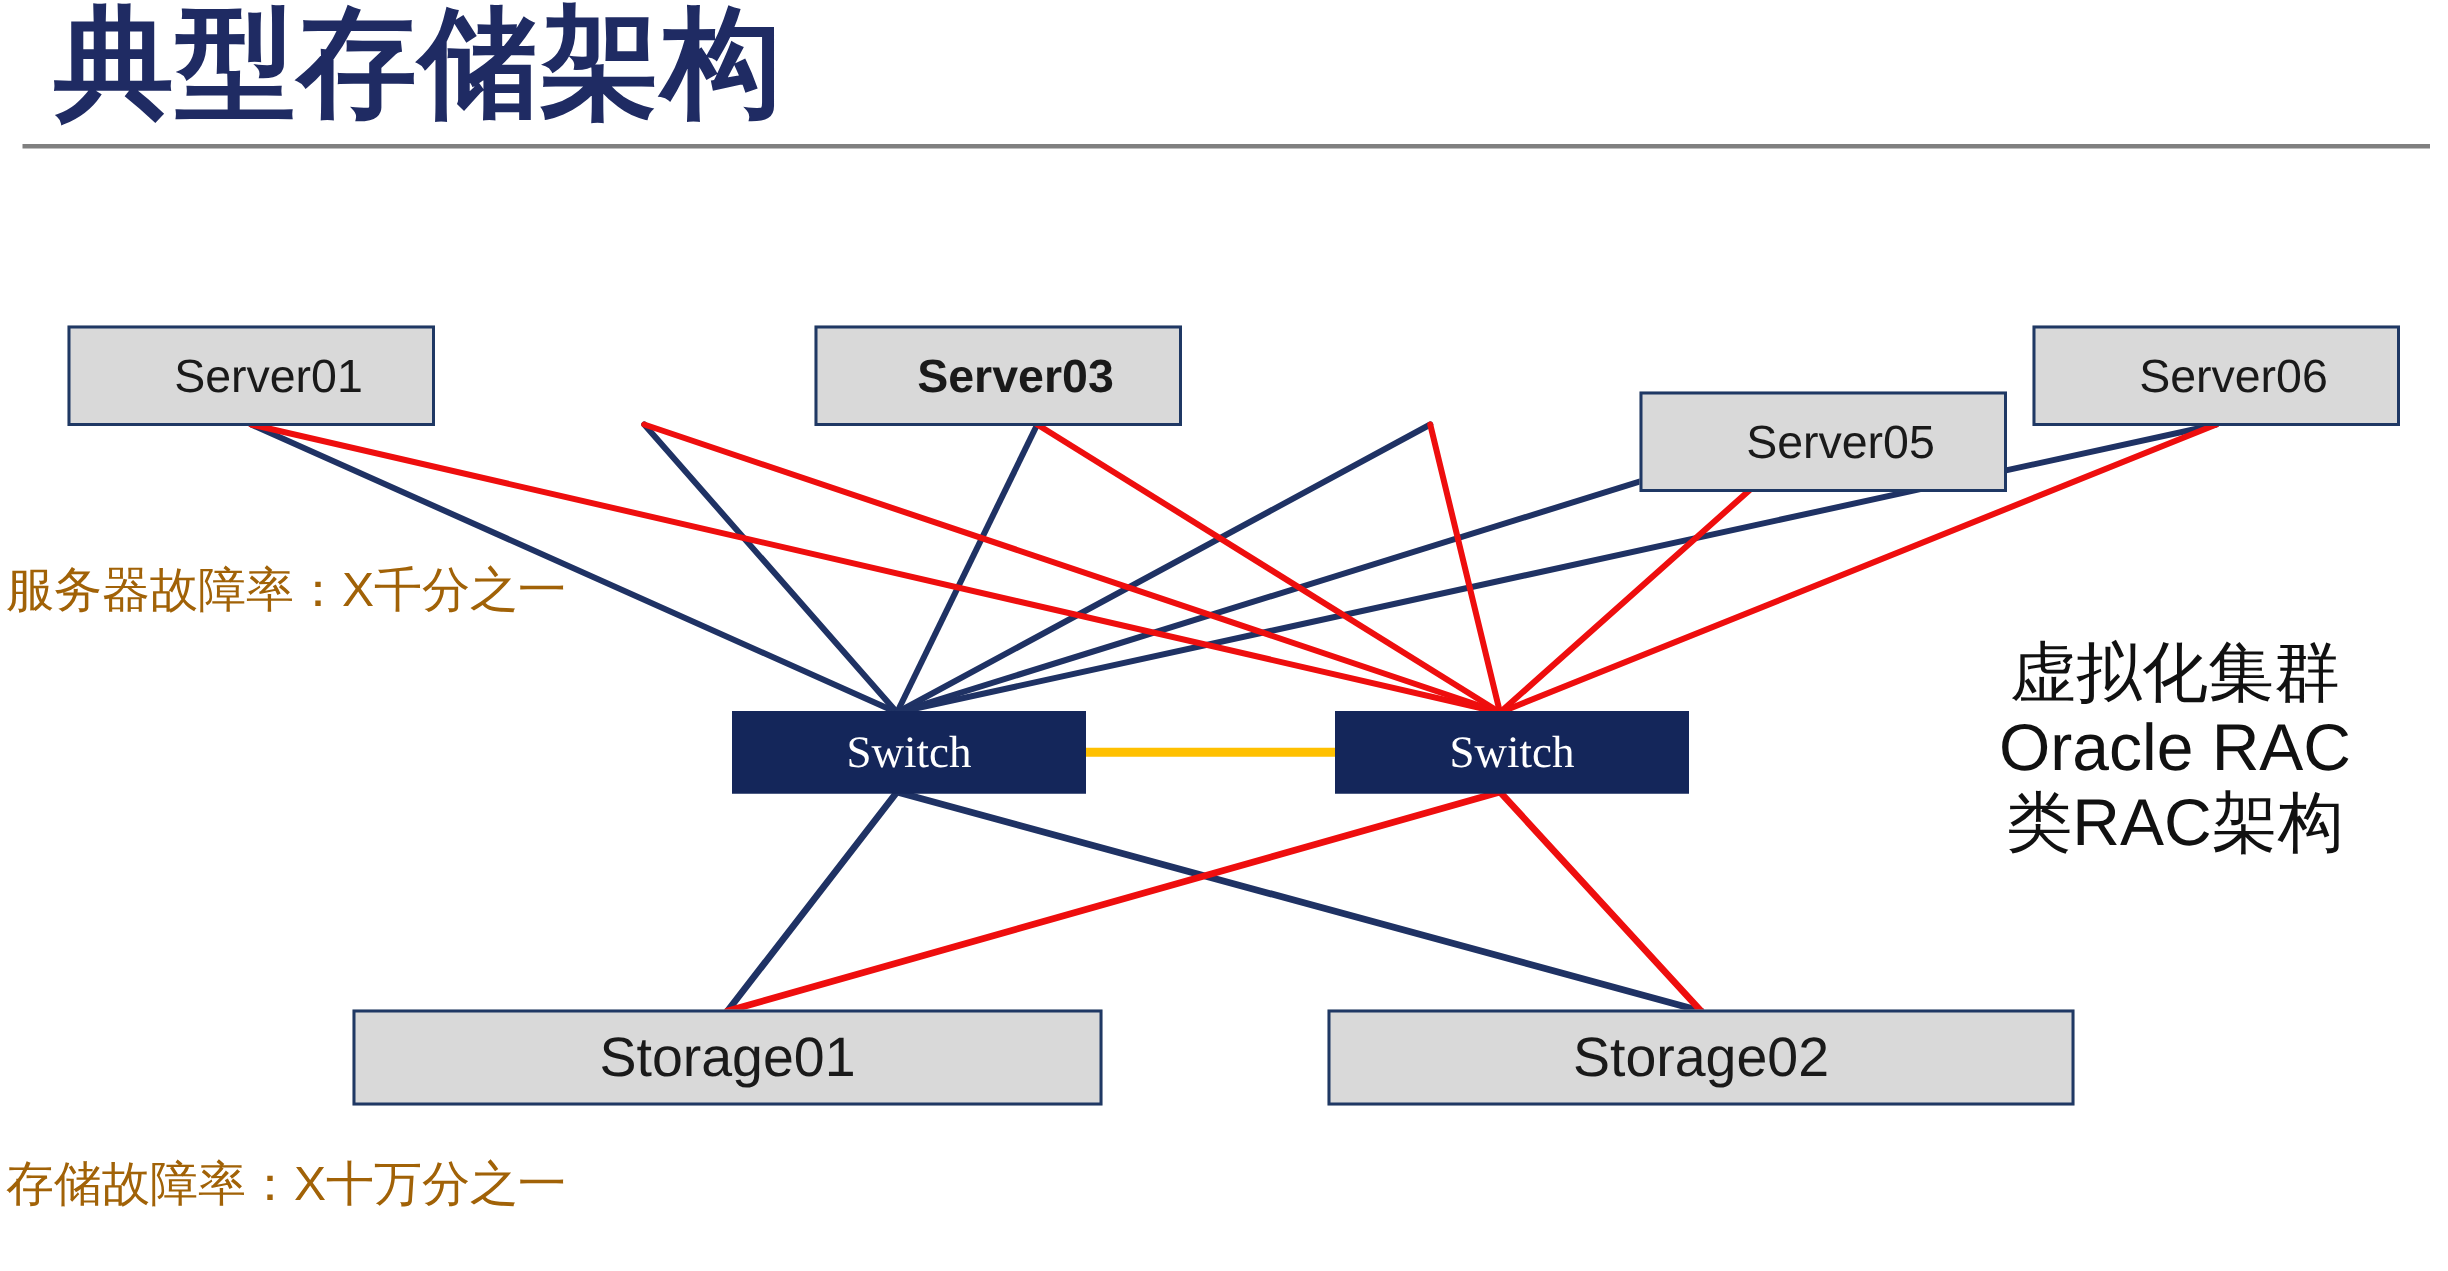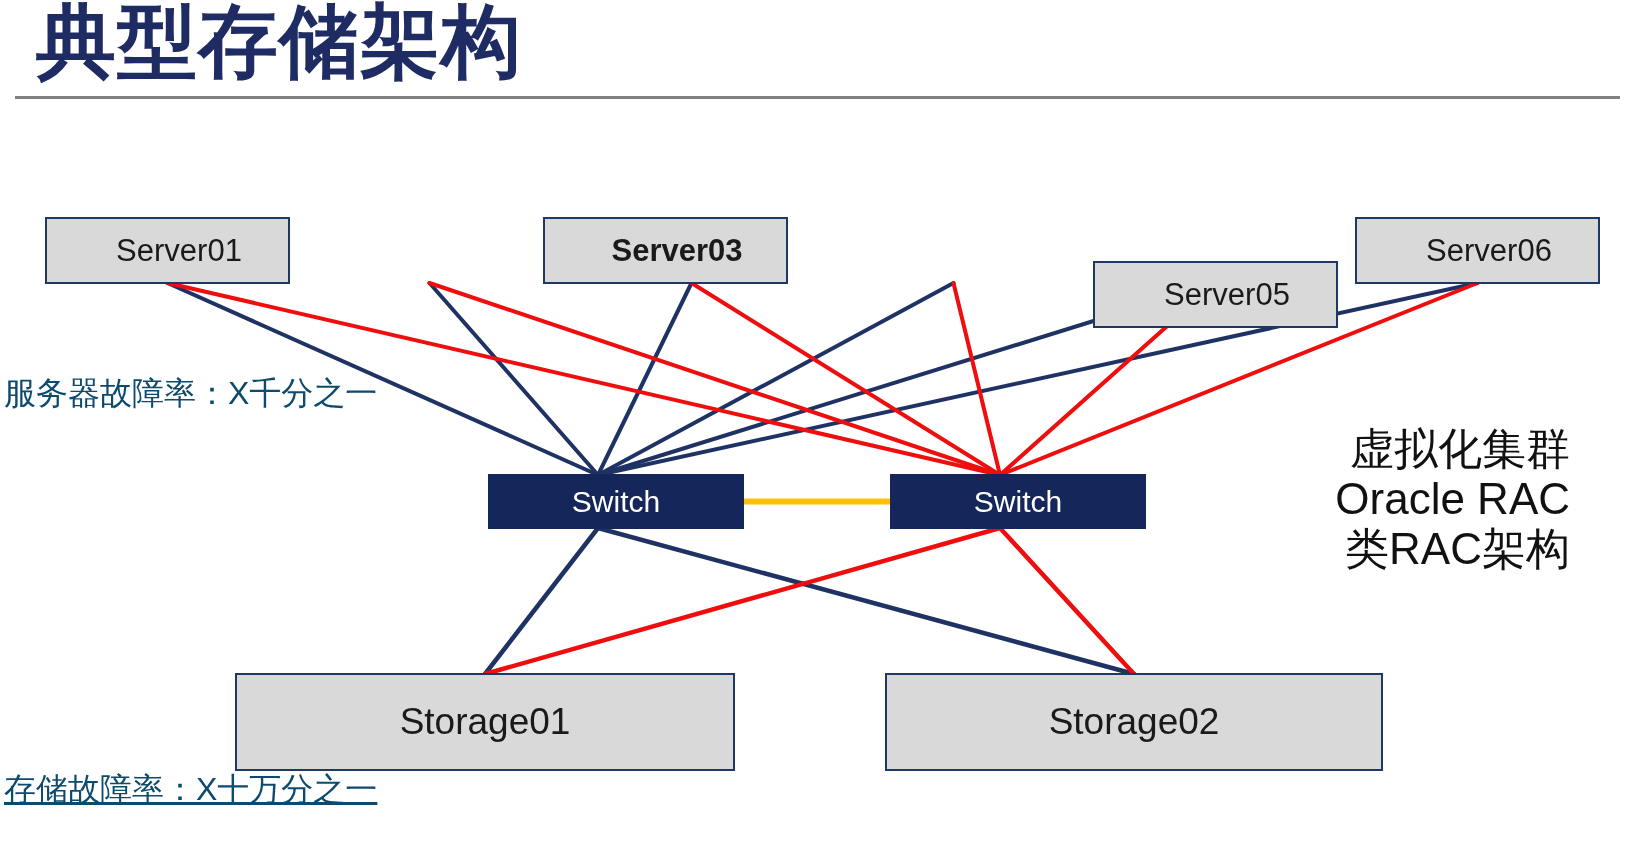--- a/index.html
+++ b/index.html
@@ -28,39 +28,40 @@
   .box{
     background:var(--node-fill,#d9d9d9);
     border:2.5px solid var(--node-border,#1f3864);
     color:#1a1a1a;
   }
   .server{top:217px;width:245px;height:67px;font-size:31px;padding-left:23px;}
   #server-1{left:45px;}  #server-2{left:307px;} #server-3{left:543px;font-weight:bold;}
   #server-4{left:831px;} #server-5{left:1093px;margin-top:44px;}#server-6{left:1355px;}
 
   .switch{
-    top:474px;width:256px;height:55px;font-size:30px;color:#ffffff;
+    top:474px;width:236px;height:55px;font-size:30px;color:#ffffff;
     background:var(--switch-fill,#14265a);
     border:2px solid var(--switch-fill,#14265a);
+    font-family:Liberation Serif, serif;
   }
   #switch-1{left:488px;} #switch-2{left:890px;}
 
-  .storage{top:673px;height:98px;font-size:37px;}
+  .storage{top:673px;height:64px;font-size:37px;}
   #storage-1{left:235px;width:500px;}
   #storage-2{left:885px;width:498px;}
 
   .note-label{
-    position:absolute;z-index:3;color:#0c4a6e;font-size:32px;white-space:nowrap;
+    position:absolute;z-index:3;color:#a16207;font-size:32px;white-space:nowrap;
   }
   #server-failure-note{left:4px;top:372px;}
-  #storage-failure-note{left:4px;top:768px;text-decoration:underline;}
+  #storage-failure-note{left:4px;top:768px;}
 
   .cluster-note{
     position:absolute;z-index:3;left:1330px;top:424px;width:240px;
-    color:#111111;font-size:44px;line-height:50px;text-align:right;white-space:nowrap;
+    color:#111111;font-size:44px;line-height:50px;text-align:center;white-space:nowrap;
   }
 </style>
 </head>
 <body style="--title: #1f2b63; --node-fill: #d9d9d9; --node-border: #1f3864; --switch-fill: #14265a;">
 
 <div class="stage">
 
   <h1 class="page-title">典型存储架构</h1>
   <div class="title-divider"></div>
 

